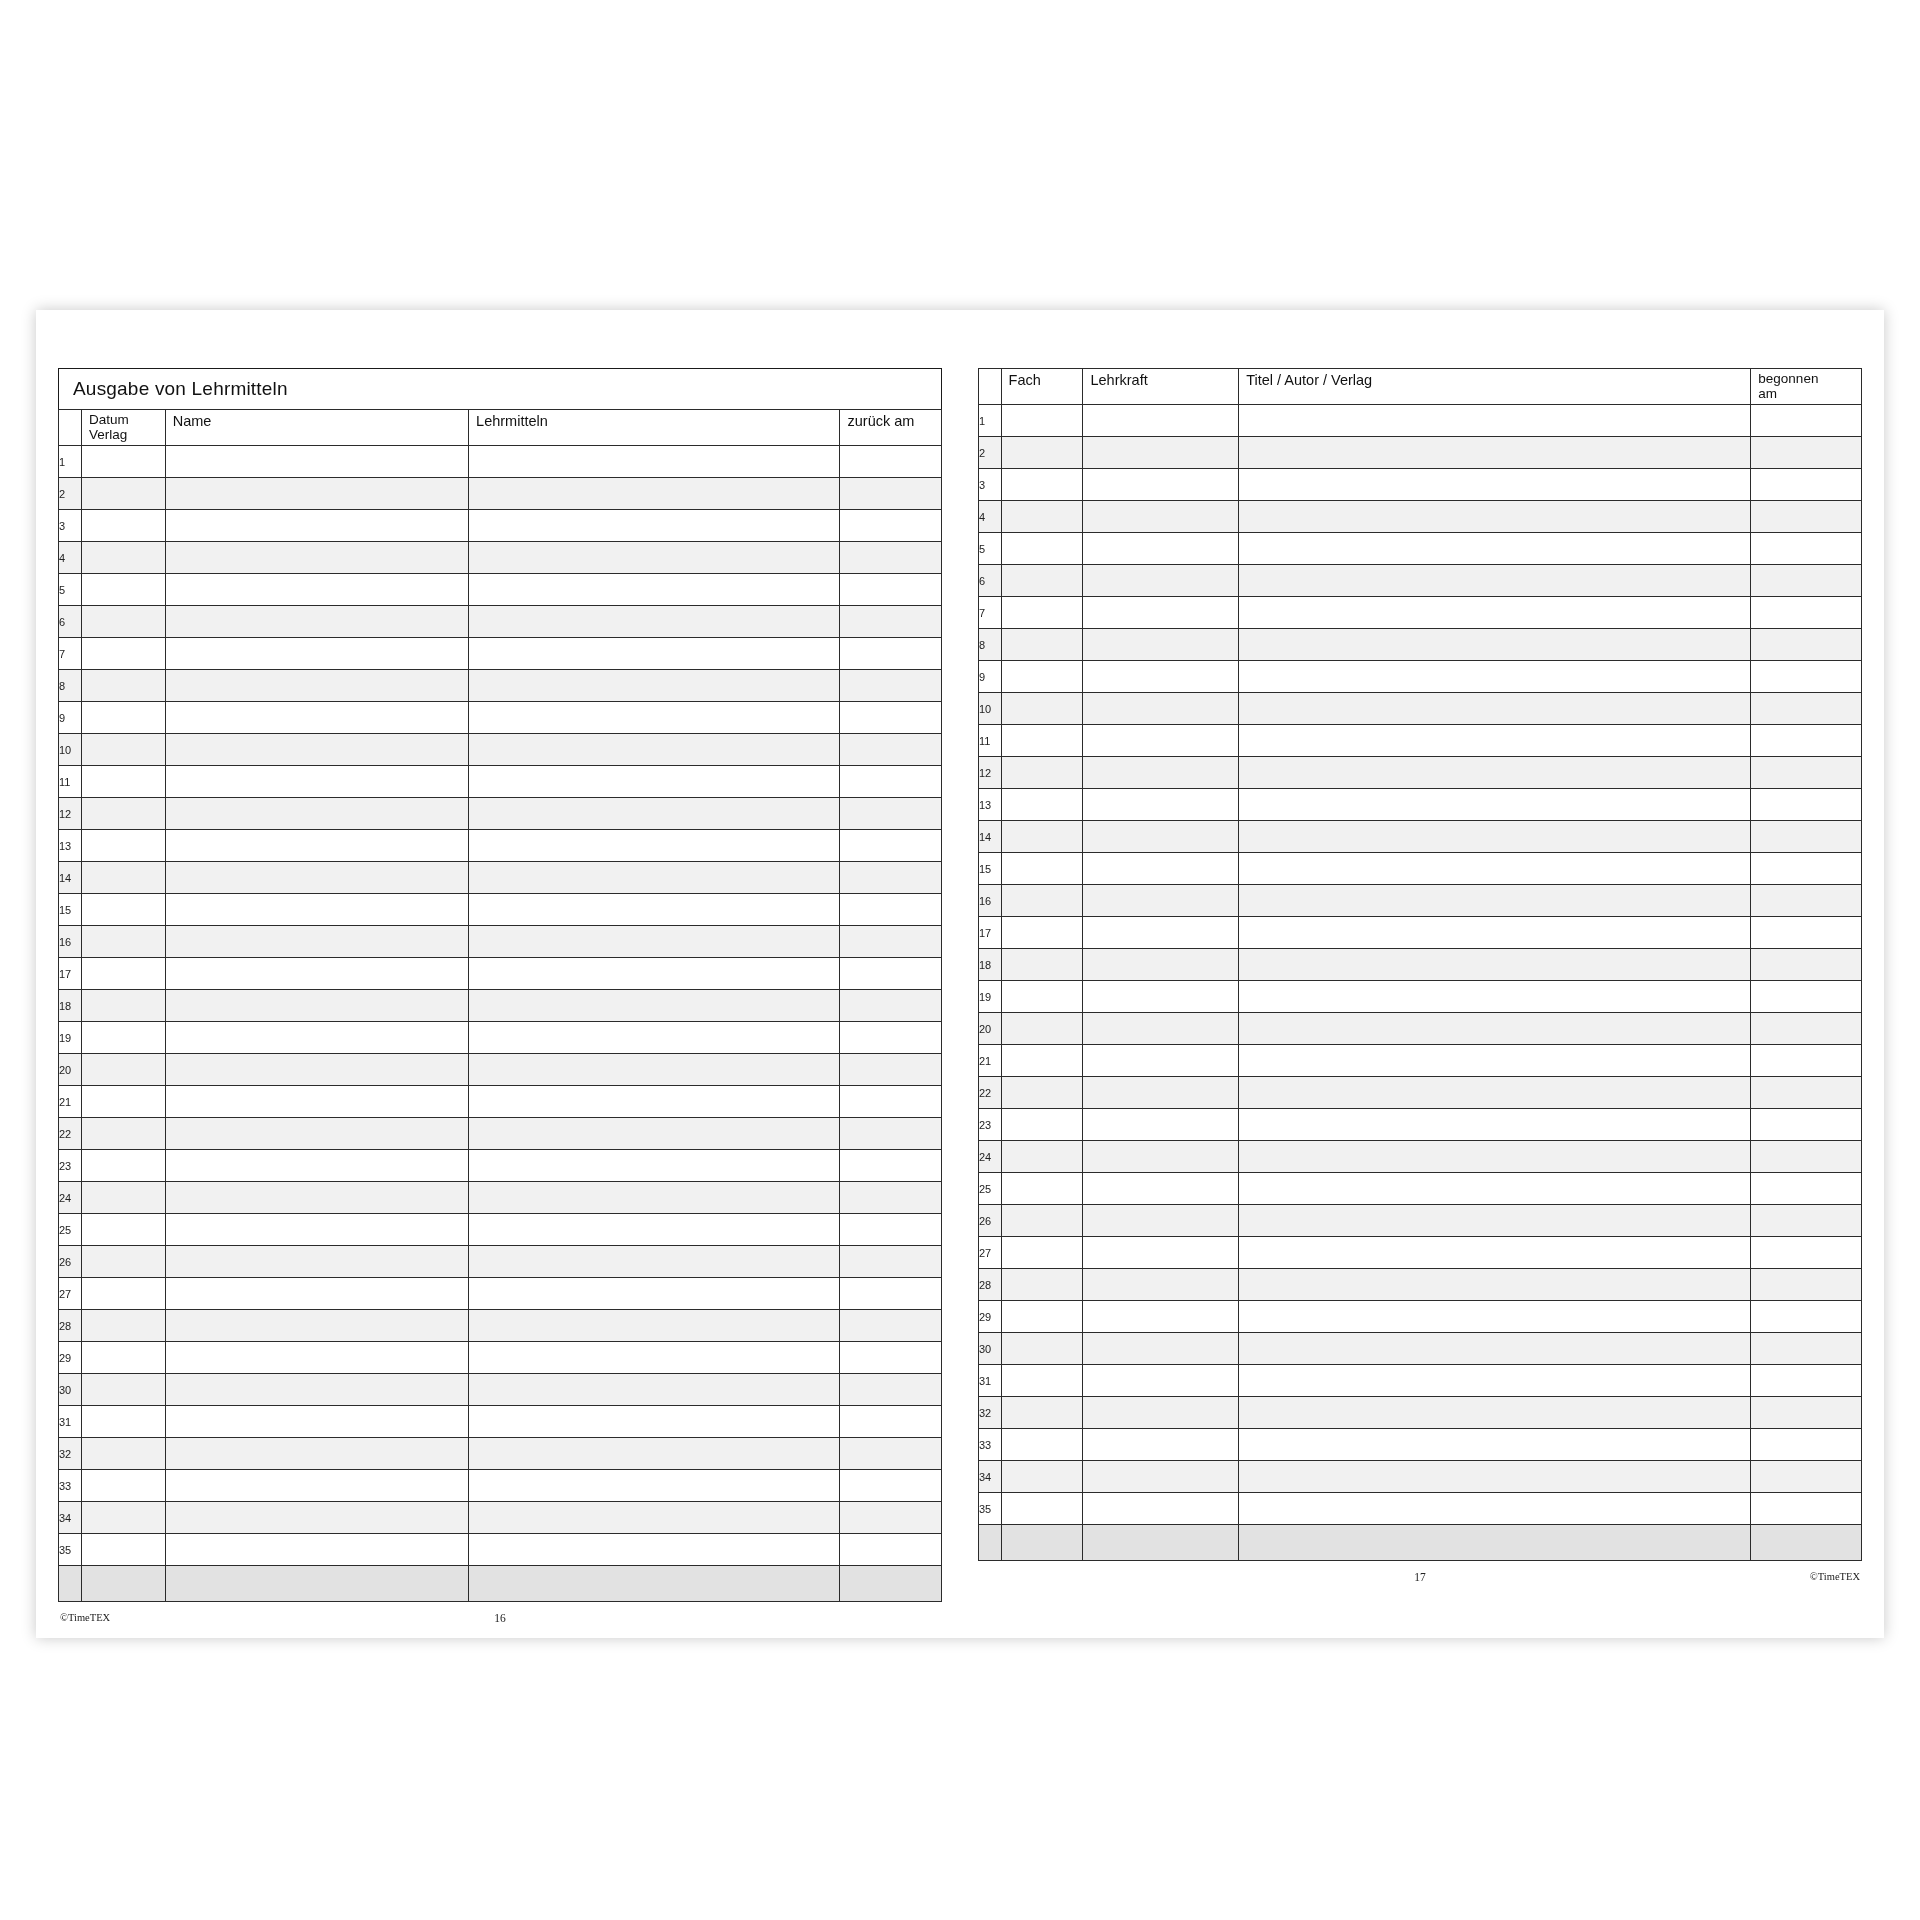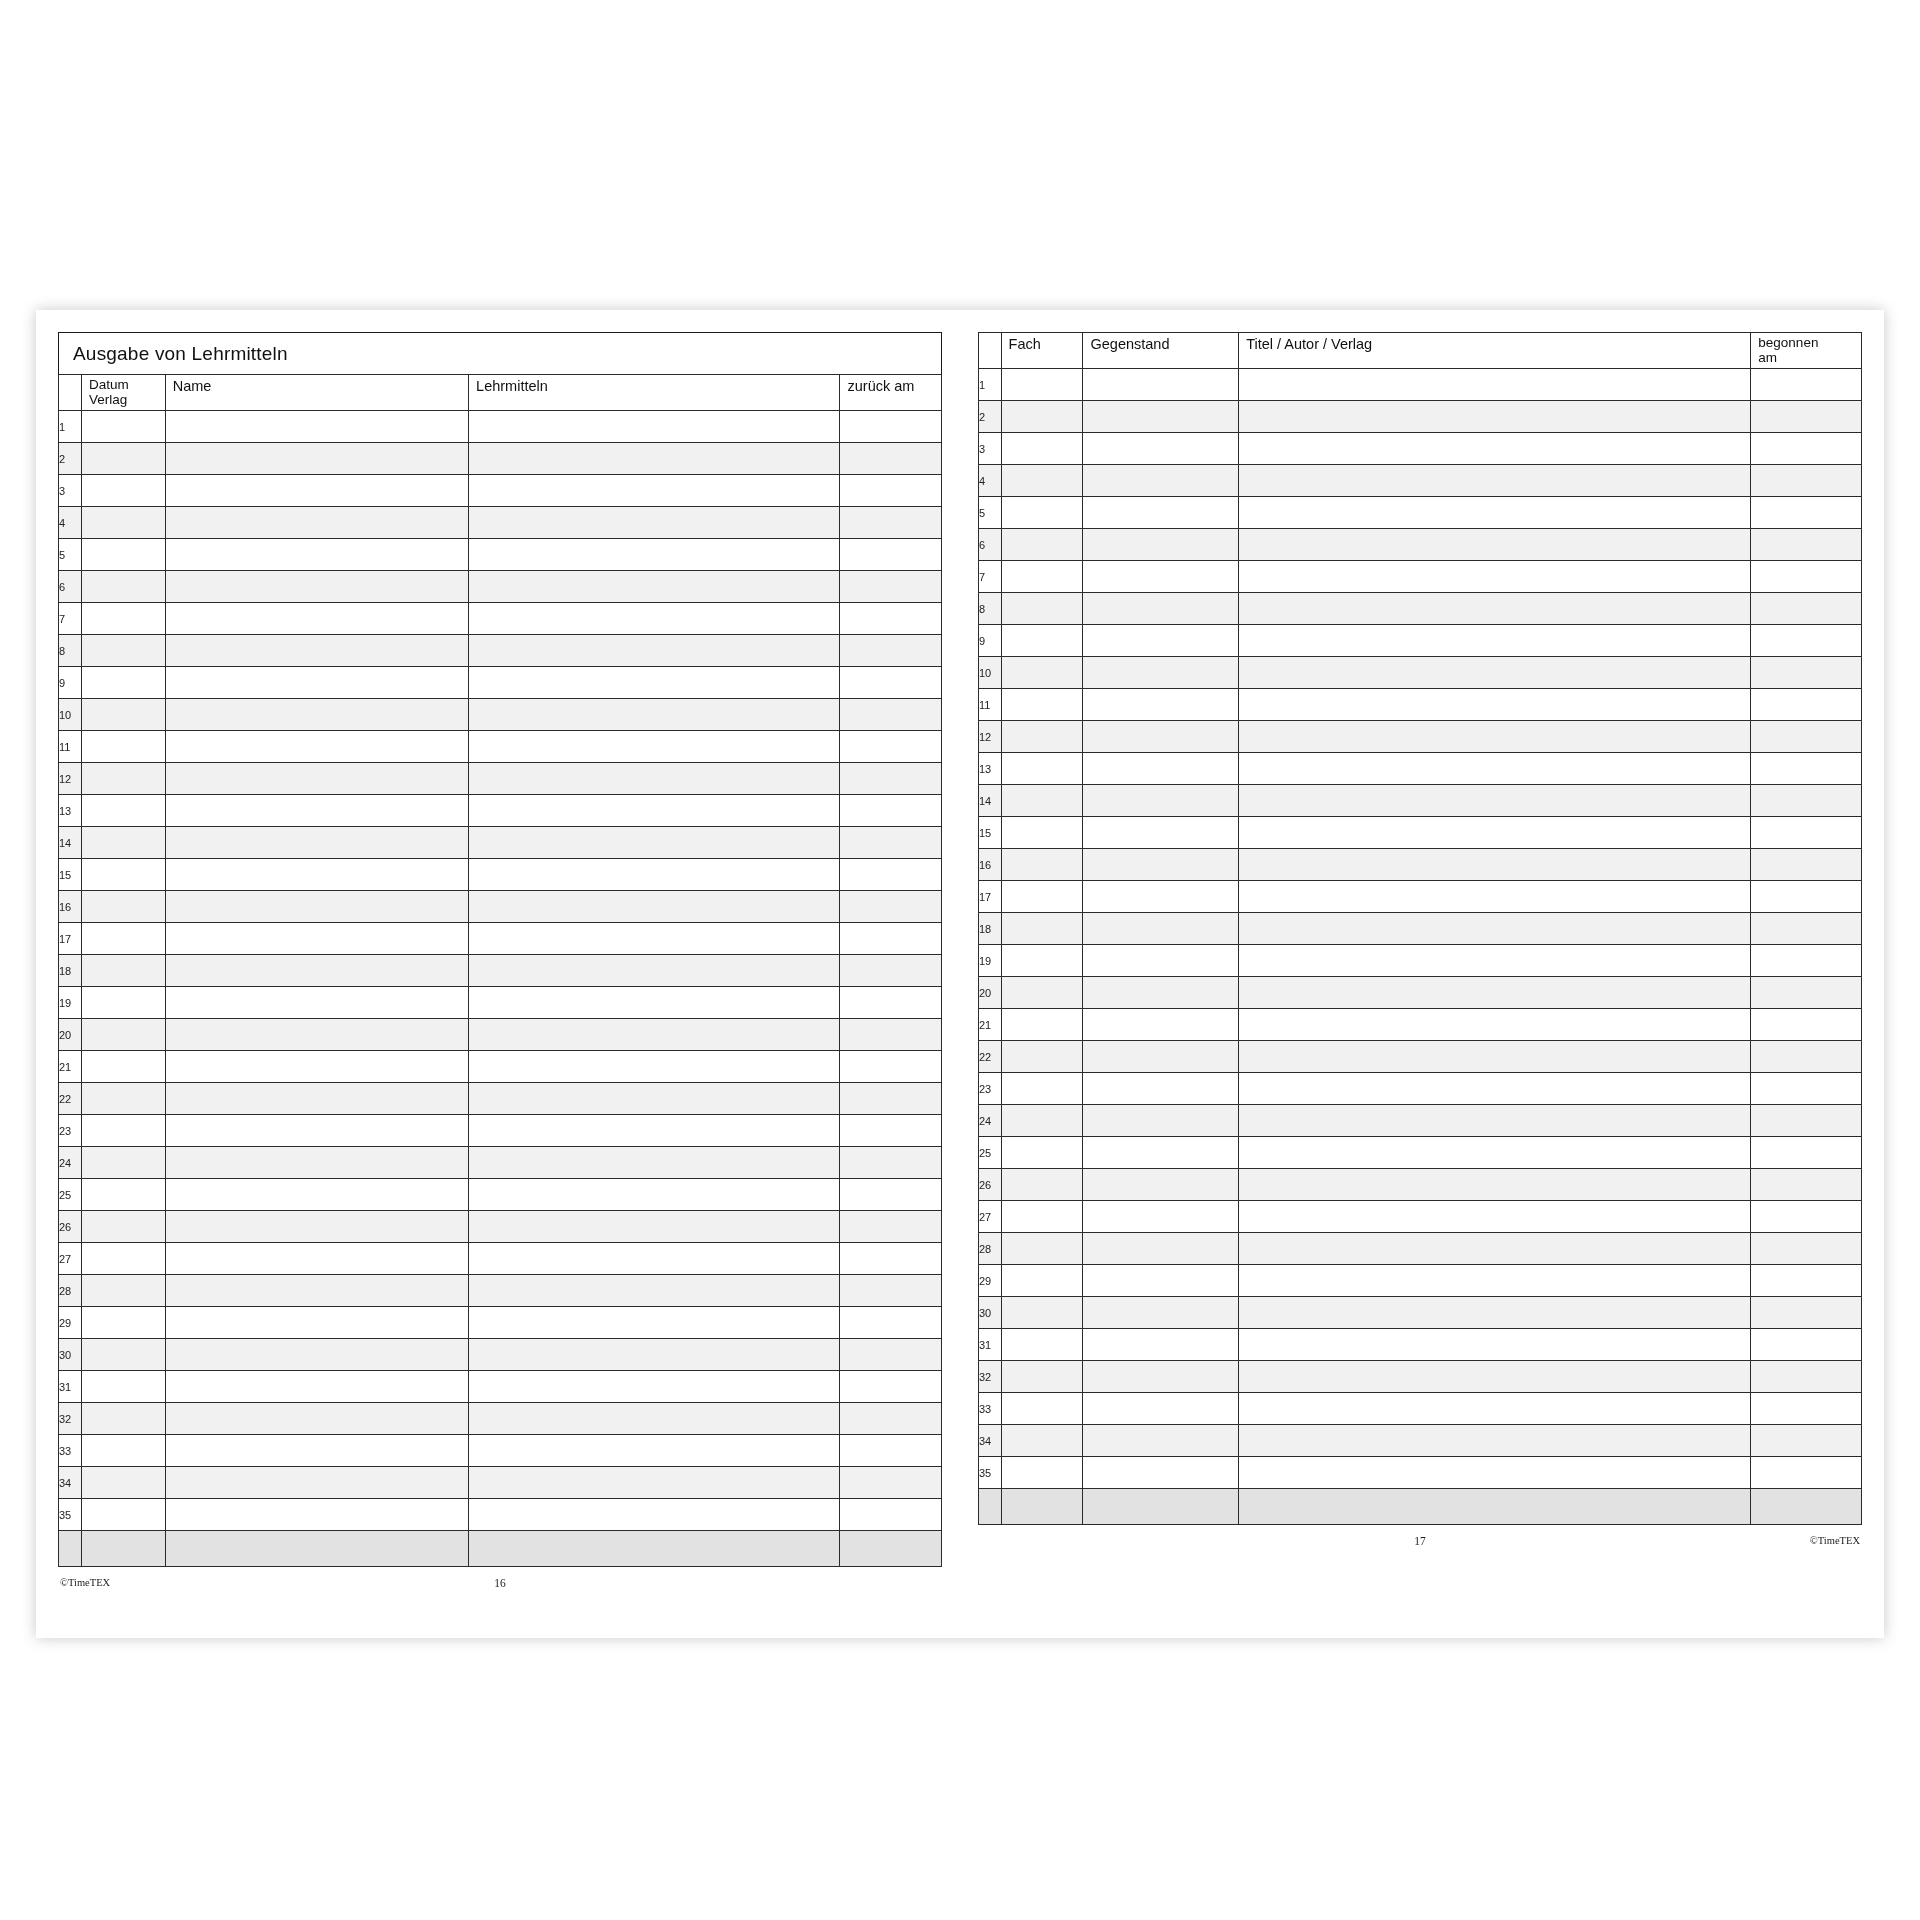--- a/index.html
+++ b/index.html
@@ -26,20 +26,21 @@
     display: flex;
     justify-content: space-between;
     padding: 22px 22px 0 22px;
     box-sizing: border-box;
   }
   .page {
     width: 884px;
     position: relative;
     display: flex;
     flex-direction: column;
+    margin-top: 36px;
   }
   .page-title-box {
     border: 1.6px solid #1a1a1a;
     border-bottom: none;
     height: 42px;
     display: flex;
     align-items: center;
     padding-left: 14px;
     box-sizing: border-box;
   }
@@ -418,21 +419,21 @@
           <col style="width:22px">
           <col style="width:80px">
           <col style="width:152px">
           <col style="width:500px">
           <col style="width:108px">
         </colgroup>
         <thead>
           <tr>
             <th></th>
             <th><span>Fach</span></th>
-            <th><span>Gegenstand</span></th>
+            <th><span>Lehrkraft</span></th>
             <th><span>Titel / Autor / Verlag</span></th>
             <th>
               <div class="hdr-two-line">
                 <div>begonnen</div>
                 <div>am</div>
               </div>
             </th>
           </tr>
         </thead>
         <tbody>

